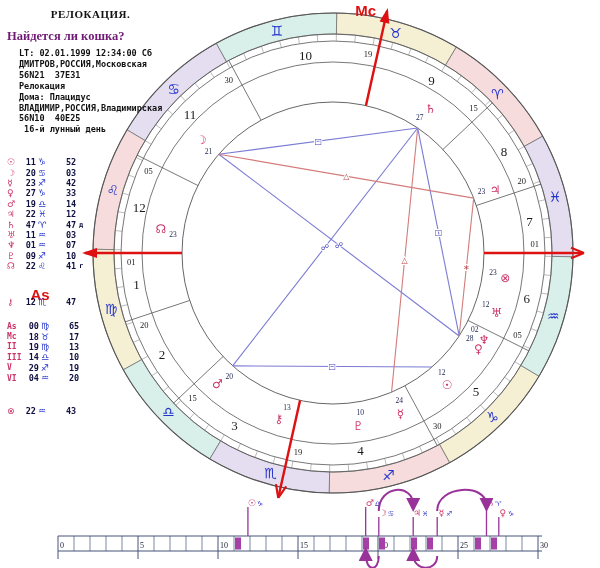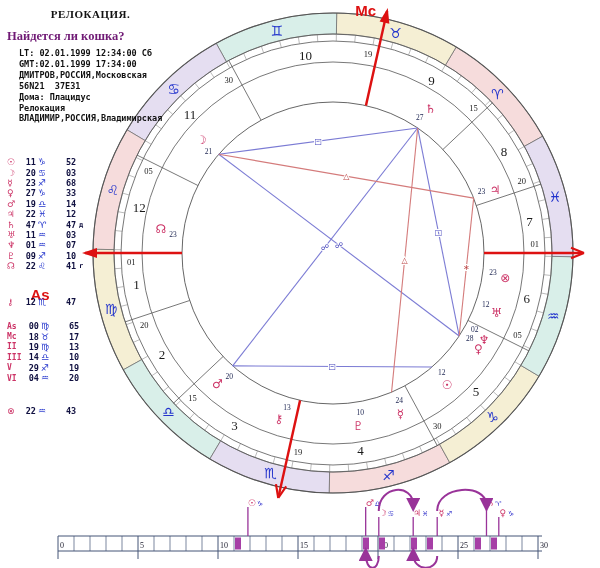--- a/index.html
+++ b/index.html
@@ -288,39 +288,39 @@
       </defs>
       <path d="M378.8,511 C378.8,485 413.2,483 413.2,505" fill="none" stroke="#993399" stroke-width="2" marker-end="url(#ah)"></path>
       <path d="M437.2,511 C437.2,485 486.48,483 486.48,505" fill="none" stroke="#993399" stroke-width="2" marker-end="url(#ah)"></path>
       <path d="M378.8,556 C378.8,572 365.68,572 365.68,554" fill="none" stroke="#993399" stroke-width="2" marker-end="url(#ah)"></path>
       <path d="M437.2,556 C437.2,572 413.2,572 413.2,554" fill="none" stroke="#993399" stroke-width="2" marker-end="url(#ah)"></path>
     </svg>
 
   <div class="panel">
     <div class="title">РЕЛОКАЦИЯ.</div>
     <div class="question">Найдется ли кошка?</div>
-    <div class="info" id="infoLines"><div>LT: 02.01.1999 12:34:00 Сб</div><div>GMT:02.01.1999 17:34:00</div><div>ДМИТРОВ,РОССИЯ,Московская</div><div>56N21  37E31</div><div>Дома: Плацидус</div><div>Релокация</div><div>ВЛАДИМИР,РОССИЯ,Владимирская</div></div>
+    <div class="info" id="infoLines"><div>LT: 02.01.1999 12:34:00 Сб</div><div>ДМИТРОВ,РОССИЯ,Московская</div><div>56N21  37E31</div><div>Релокация</div><div>Дома: Плацидус</div><div>ВЛАДИМИР,РОССИЯ,Владимирская</div><div>56N10  40E25</div><div> 16-й лунный день</div></div>
     <div class="plist" id="planetList" style="top:157px;">
         <div class="prow">
           <span class="g">☉</span>
           <span class="dg">11</span>
           <span class="sg">♑</span>
           <span class="mn">52</span>
         </div>
         <div class="prow">
           <span class="g">☽</span>
           <span class="dg">20</span>
           <span class="sg">♋</span>
           <span class="mn">03</span>
         </div>
         <div class="prow">
           <span class="g">☿</span>
           <span class="dg">23</span>
           <span class="sg">♐</span>
-          <span class="mn">68</span>
+          <span class="mn">42</span>
         </div>
         <div class="prow">
           <span class="g">♀</span>
           <span class="dg">27</span>
           <span class="sg">♑</span>
           <span class="mn">33</span>
         </div>
         <div class="prow">
           <span class="g">♂</span>
           <span class="dg">19</span>

